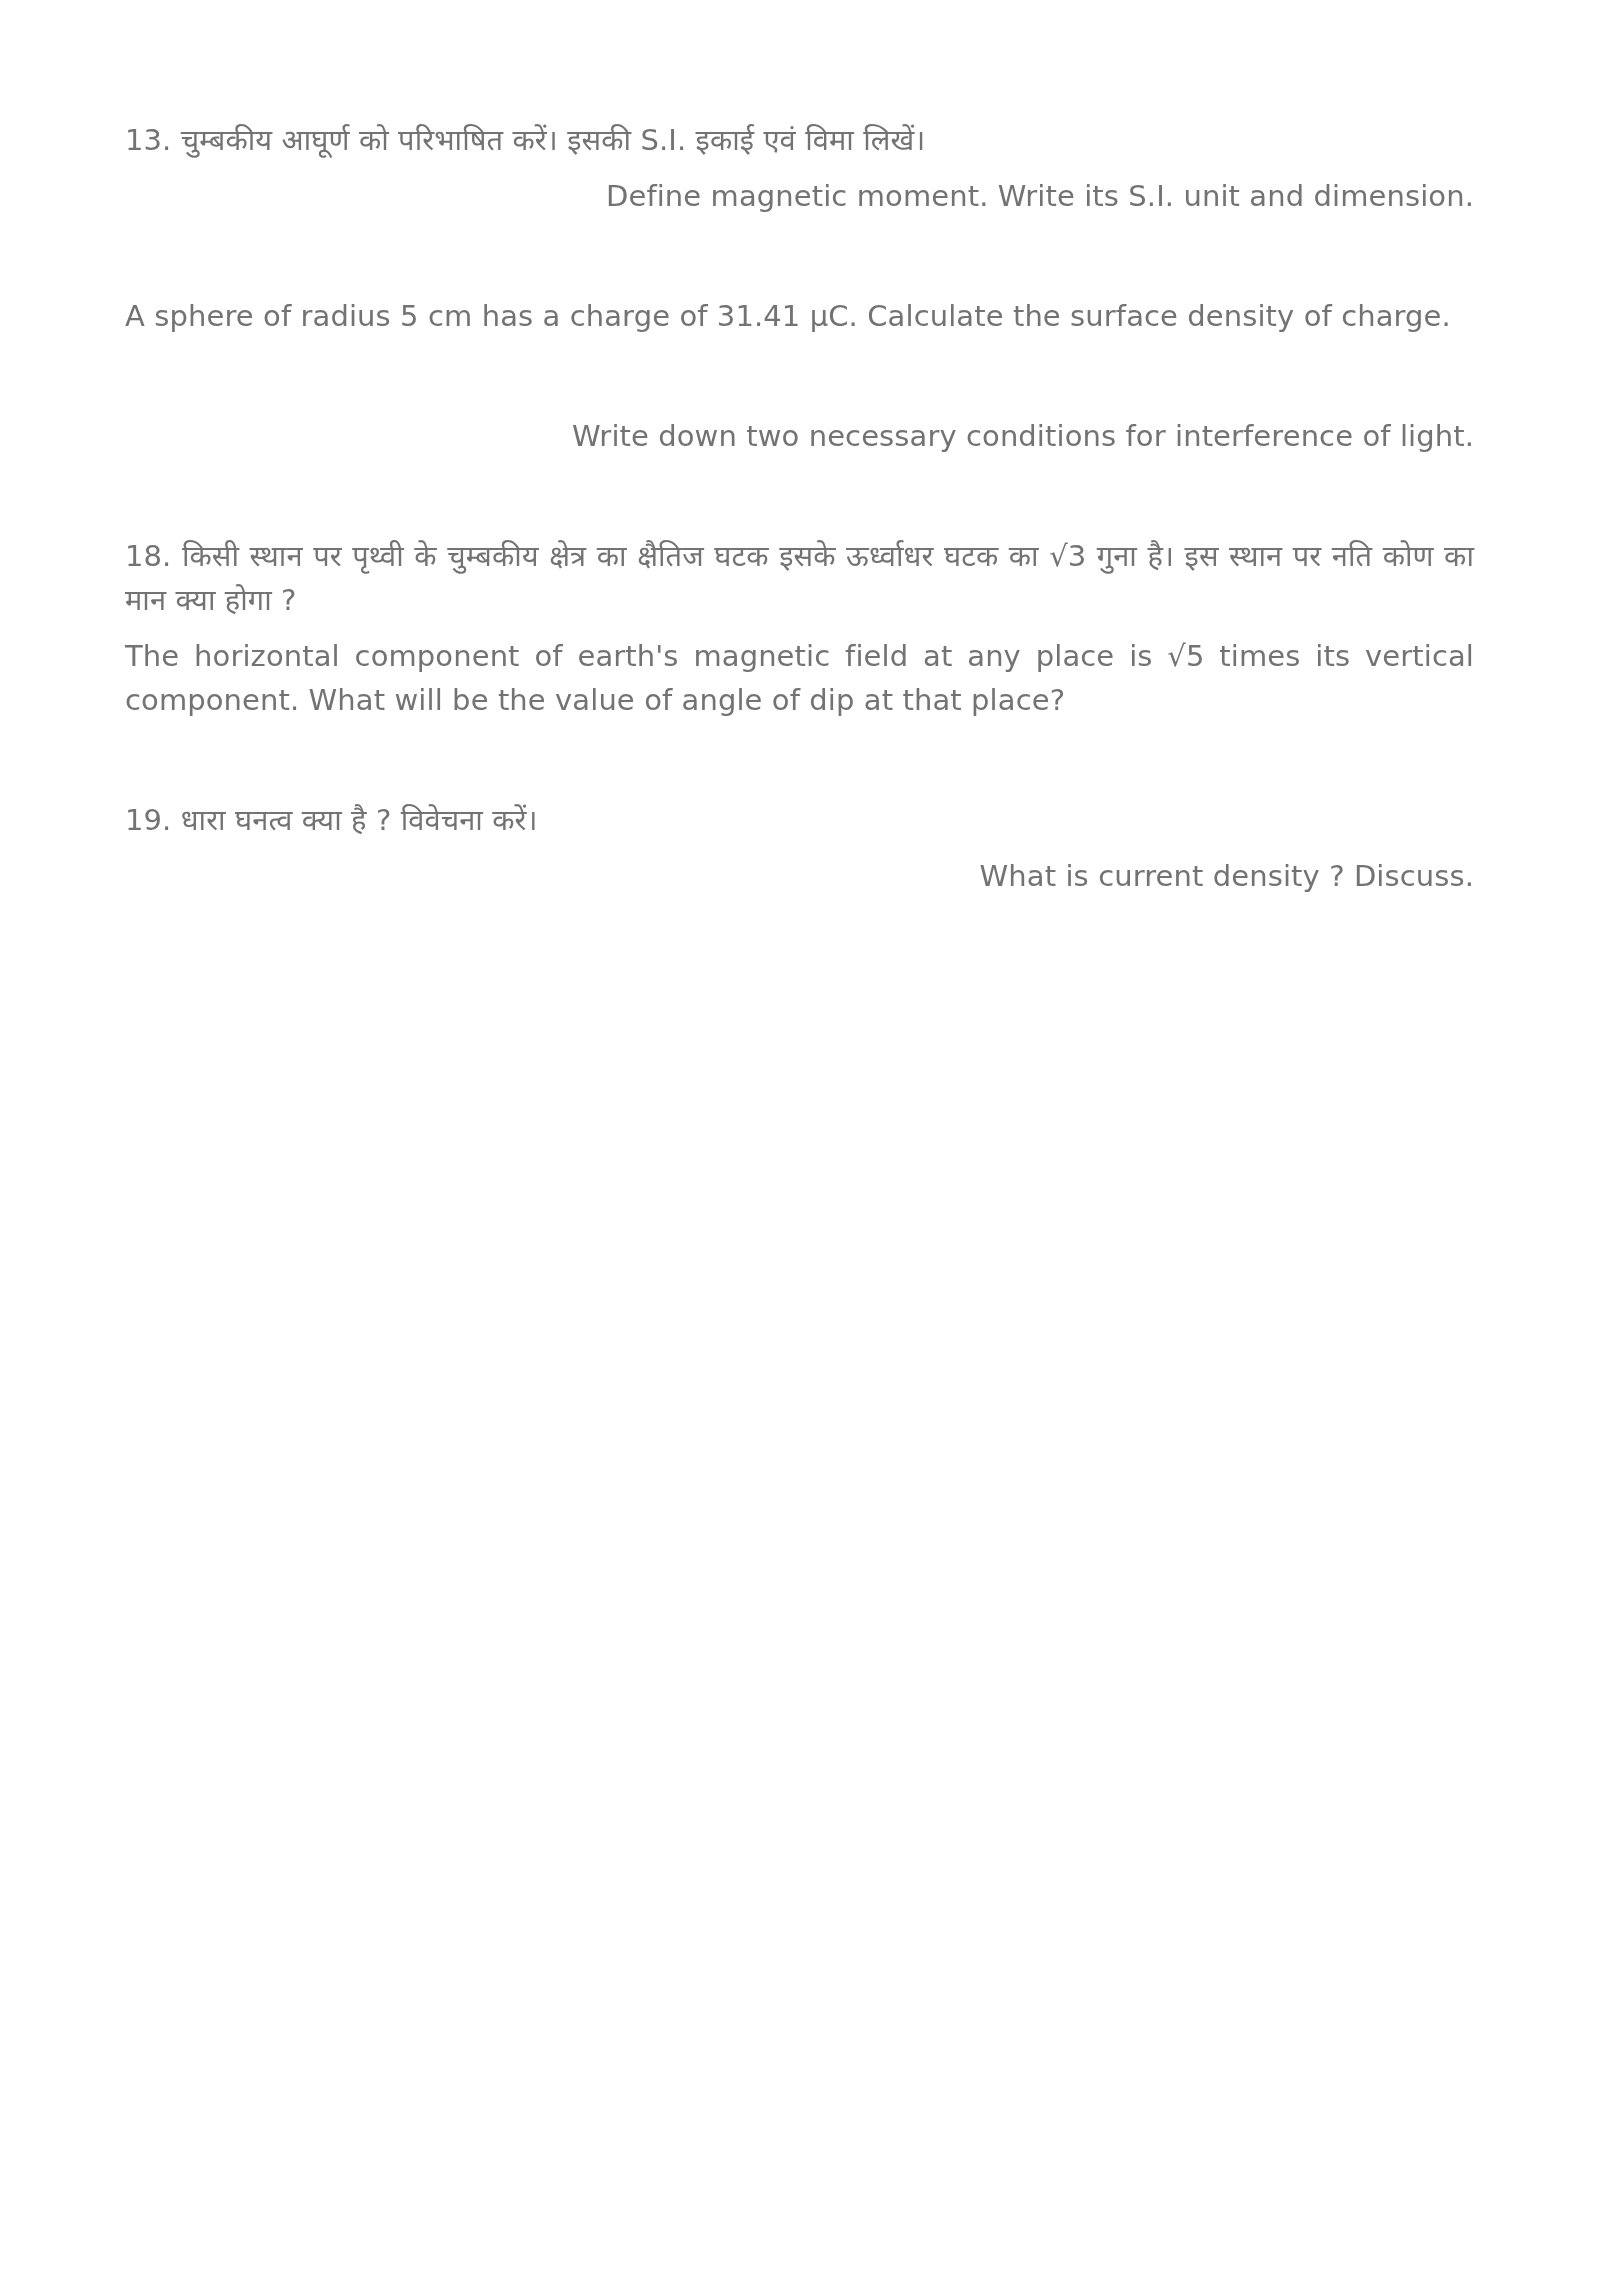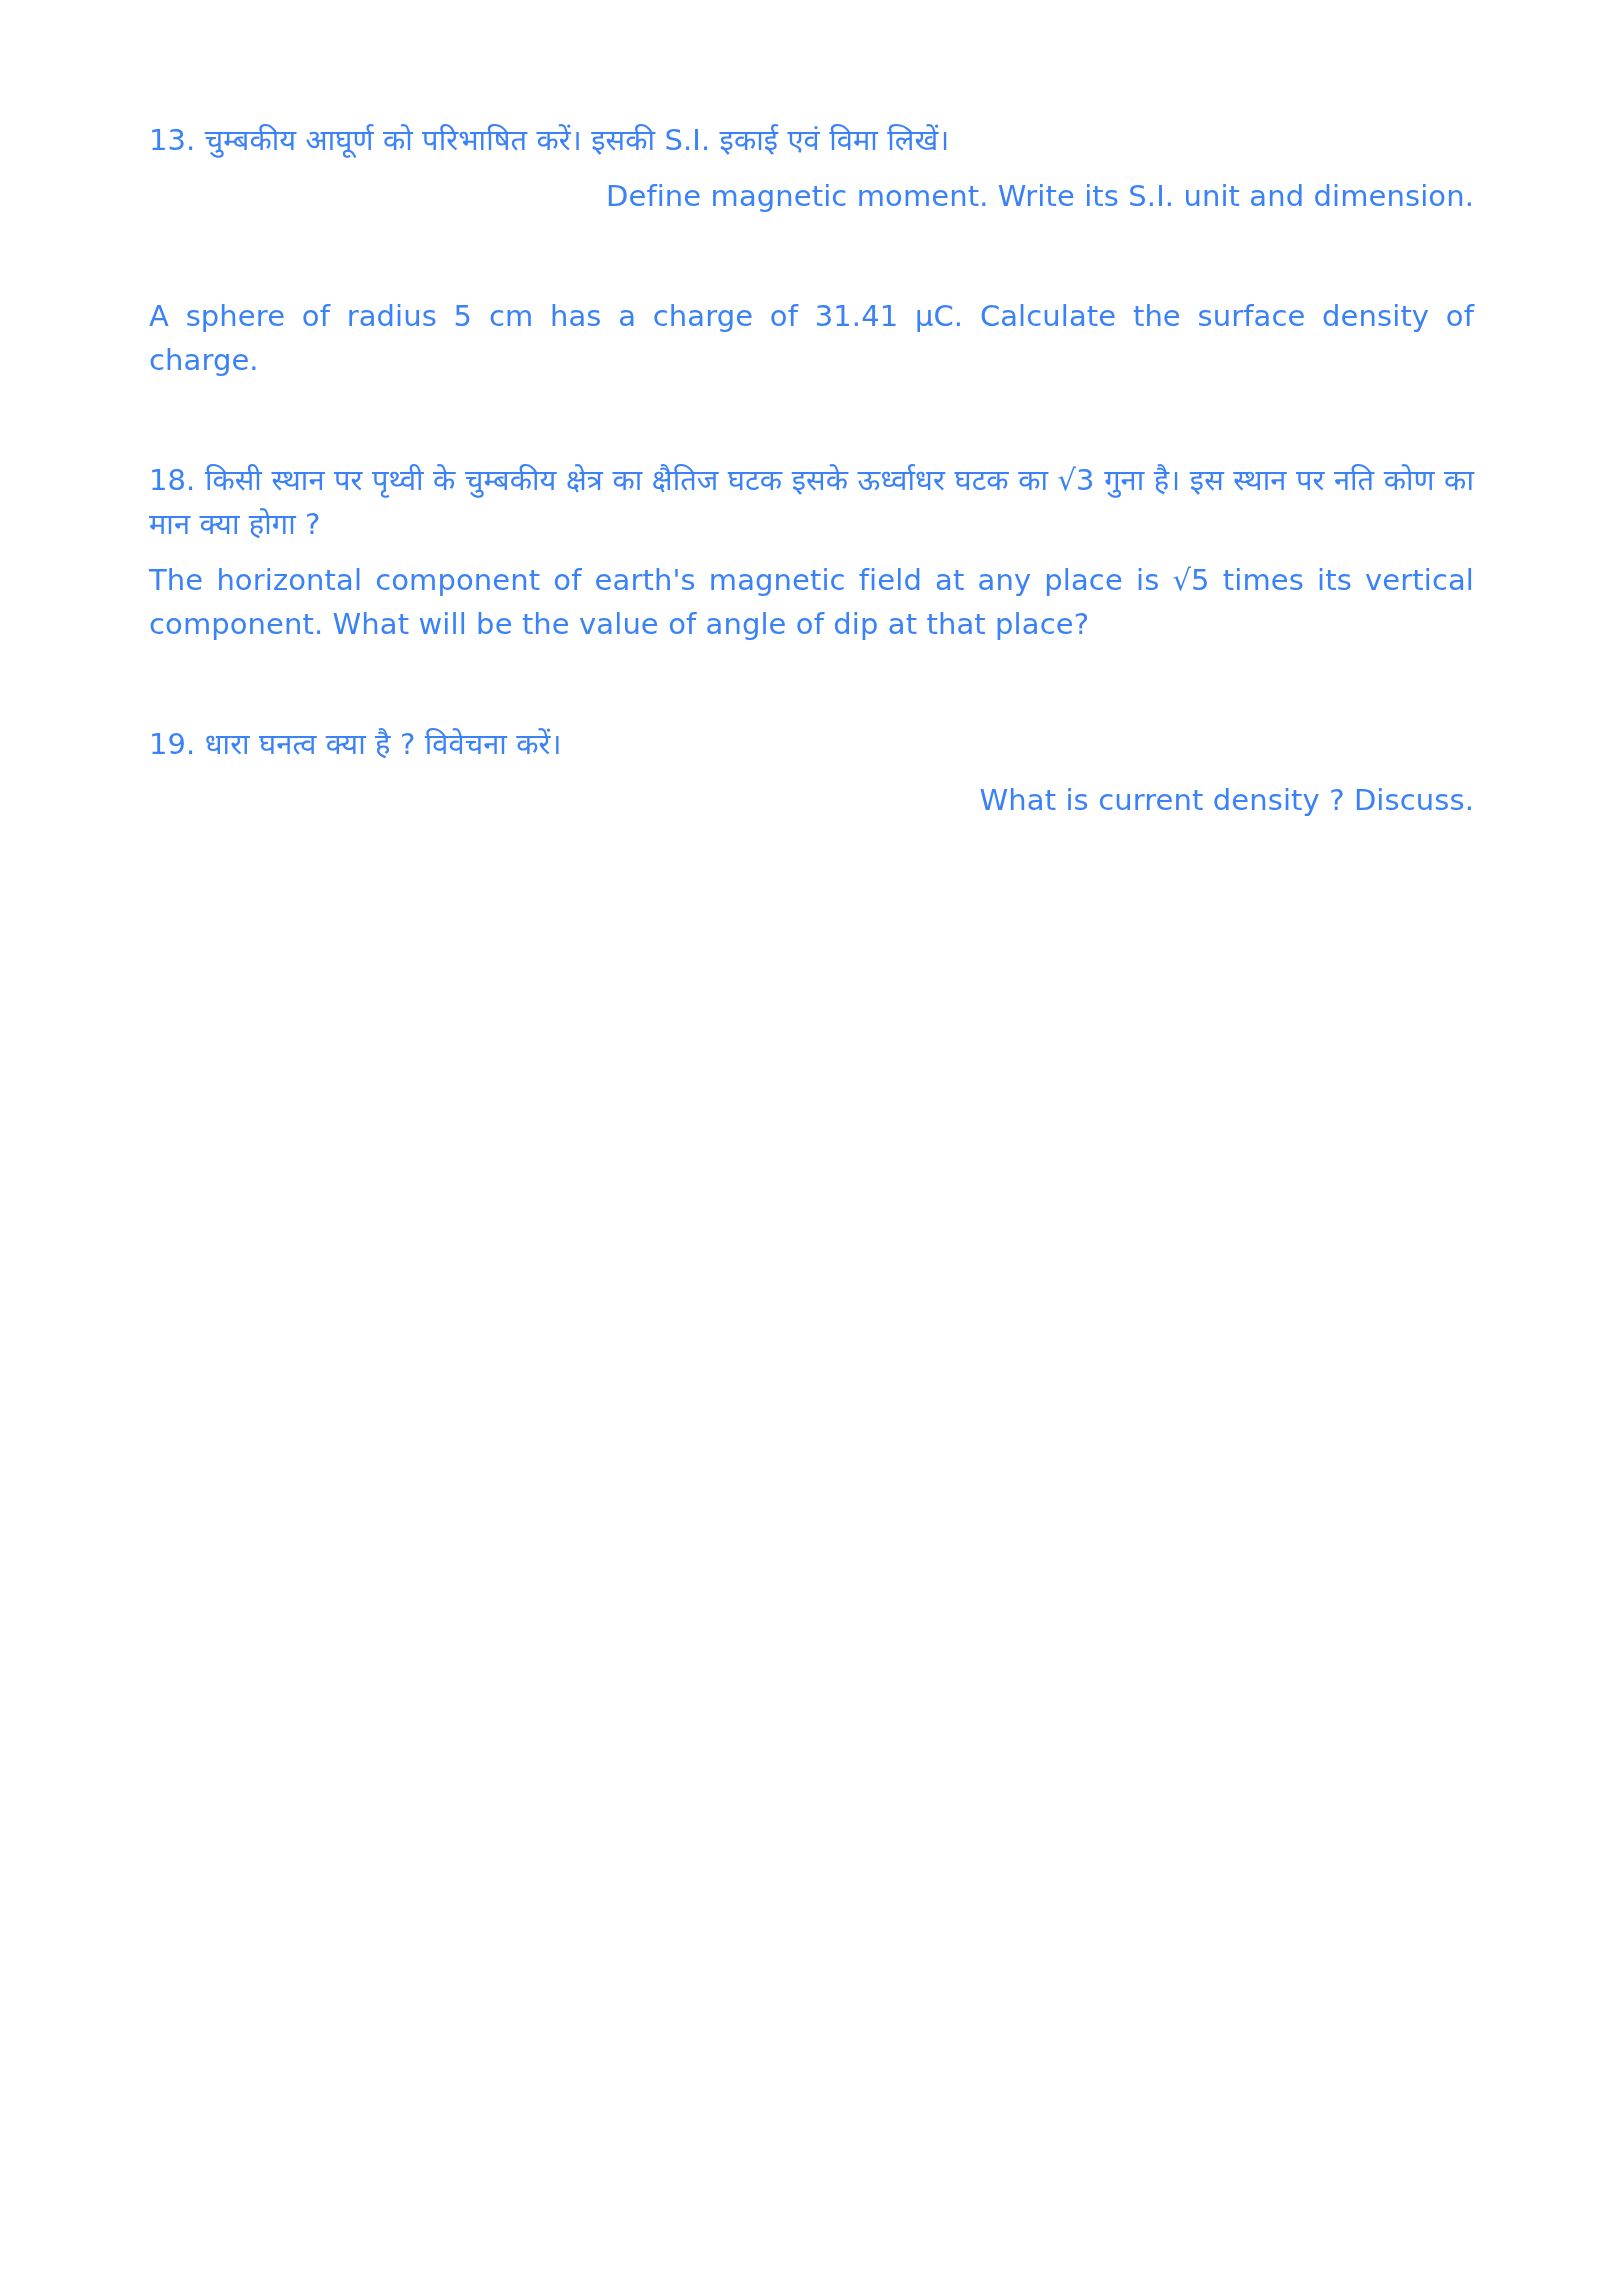--- a/index.html
+++ b/index.html
@@ -26,22 +26,21 @@
   }
   .qblock:last-child {
     margin-bottom: 0;
   }
   .line {
     font-size: 29px;
     line-height: 1.52;
     text-align: justify;
     text-justify: inter-word;
     letter-spacing: 0.1px;
-    color: #3b82f6;
-    margin-left: 24px;
+    color: #737373;
   }
   .hi {
     font-size: 29px;
     margin-bottom: 11.8px;
   }
   .en {
     font-size: 29px;
   }
   .nowrap-last {
     text-align: right;
@@ -55,20 +54,21 @@
   <div class="qblock">
     <div class="line hi">13. चुम्बकीय आघूर्ण को परिभाषित करें। इसकी  S.I. इकाई एवं विमा लिखें।</div>
     <div class="line en nowrap-last">Define magnetic moment. Write its S.I. unit and dimension.</div>
   </div>
 
   <div class="qblock">
     <div class="line en">A sphere of radius 5 cm has a charge of 31.41 µC. Calculate the surface density of charge.</div>
   </div>
 
   <div class="qblock">
+    <div class="line en nowrap-last">Write down two necessary conditions for interference of light.</div>
   </div>
 
 
 
   <div class="qblock">
     <div class="line hi">18. किसी स्थान पर पृथ्वी के चुम्बकीय क्षेत्र का क्षैतिज घटक इसके ऊर्ध्वाधर घटक का √3 गुना है। इस स्थान पर नति कोण का मान क्या होगा  ?</div>
     <div class="line en">The horizontal component of earth's magnetic field at any place is √5 times its vertical component. What will be the value of angle of dip at that place?</div>
   </div>
 
   <div class="qblock">

